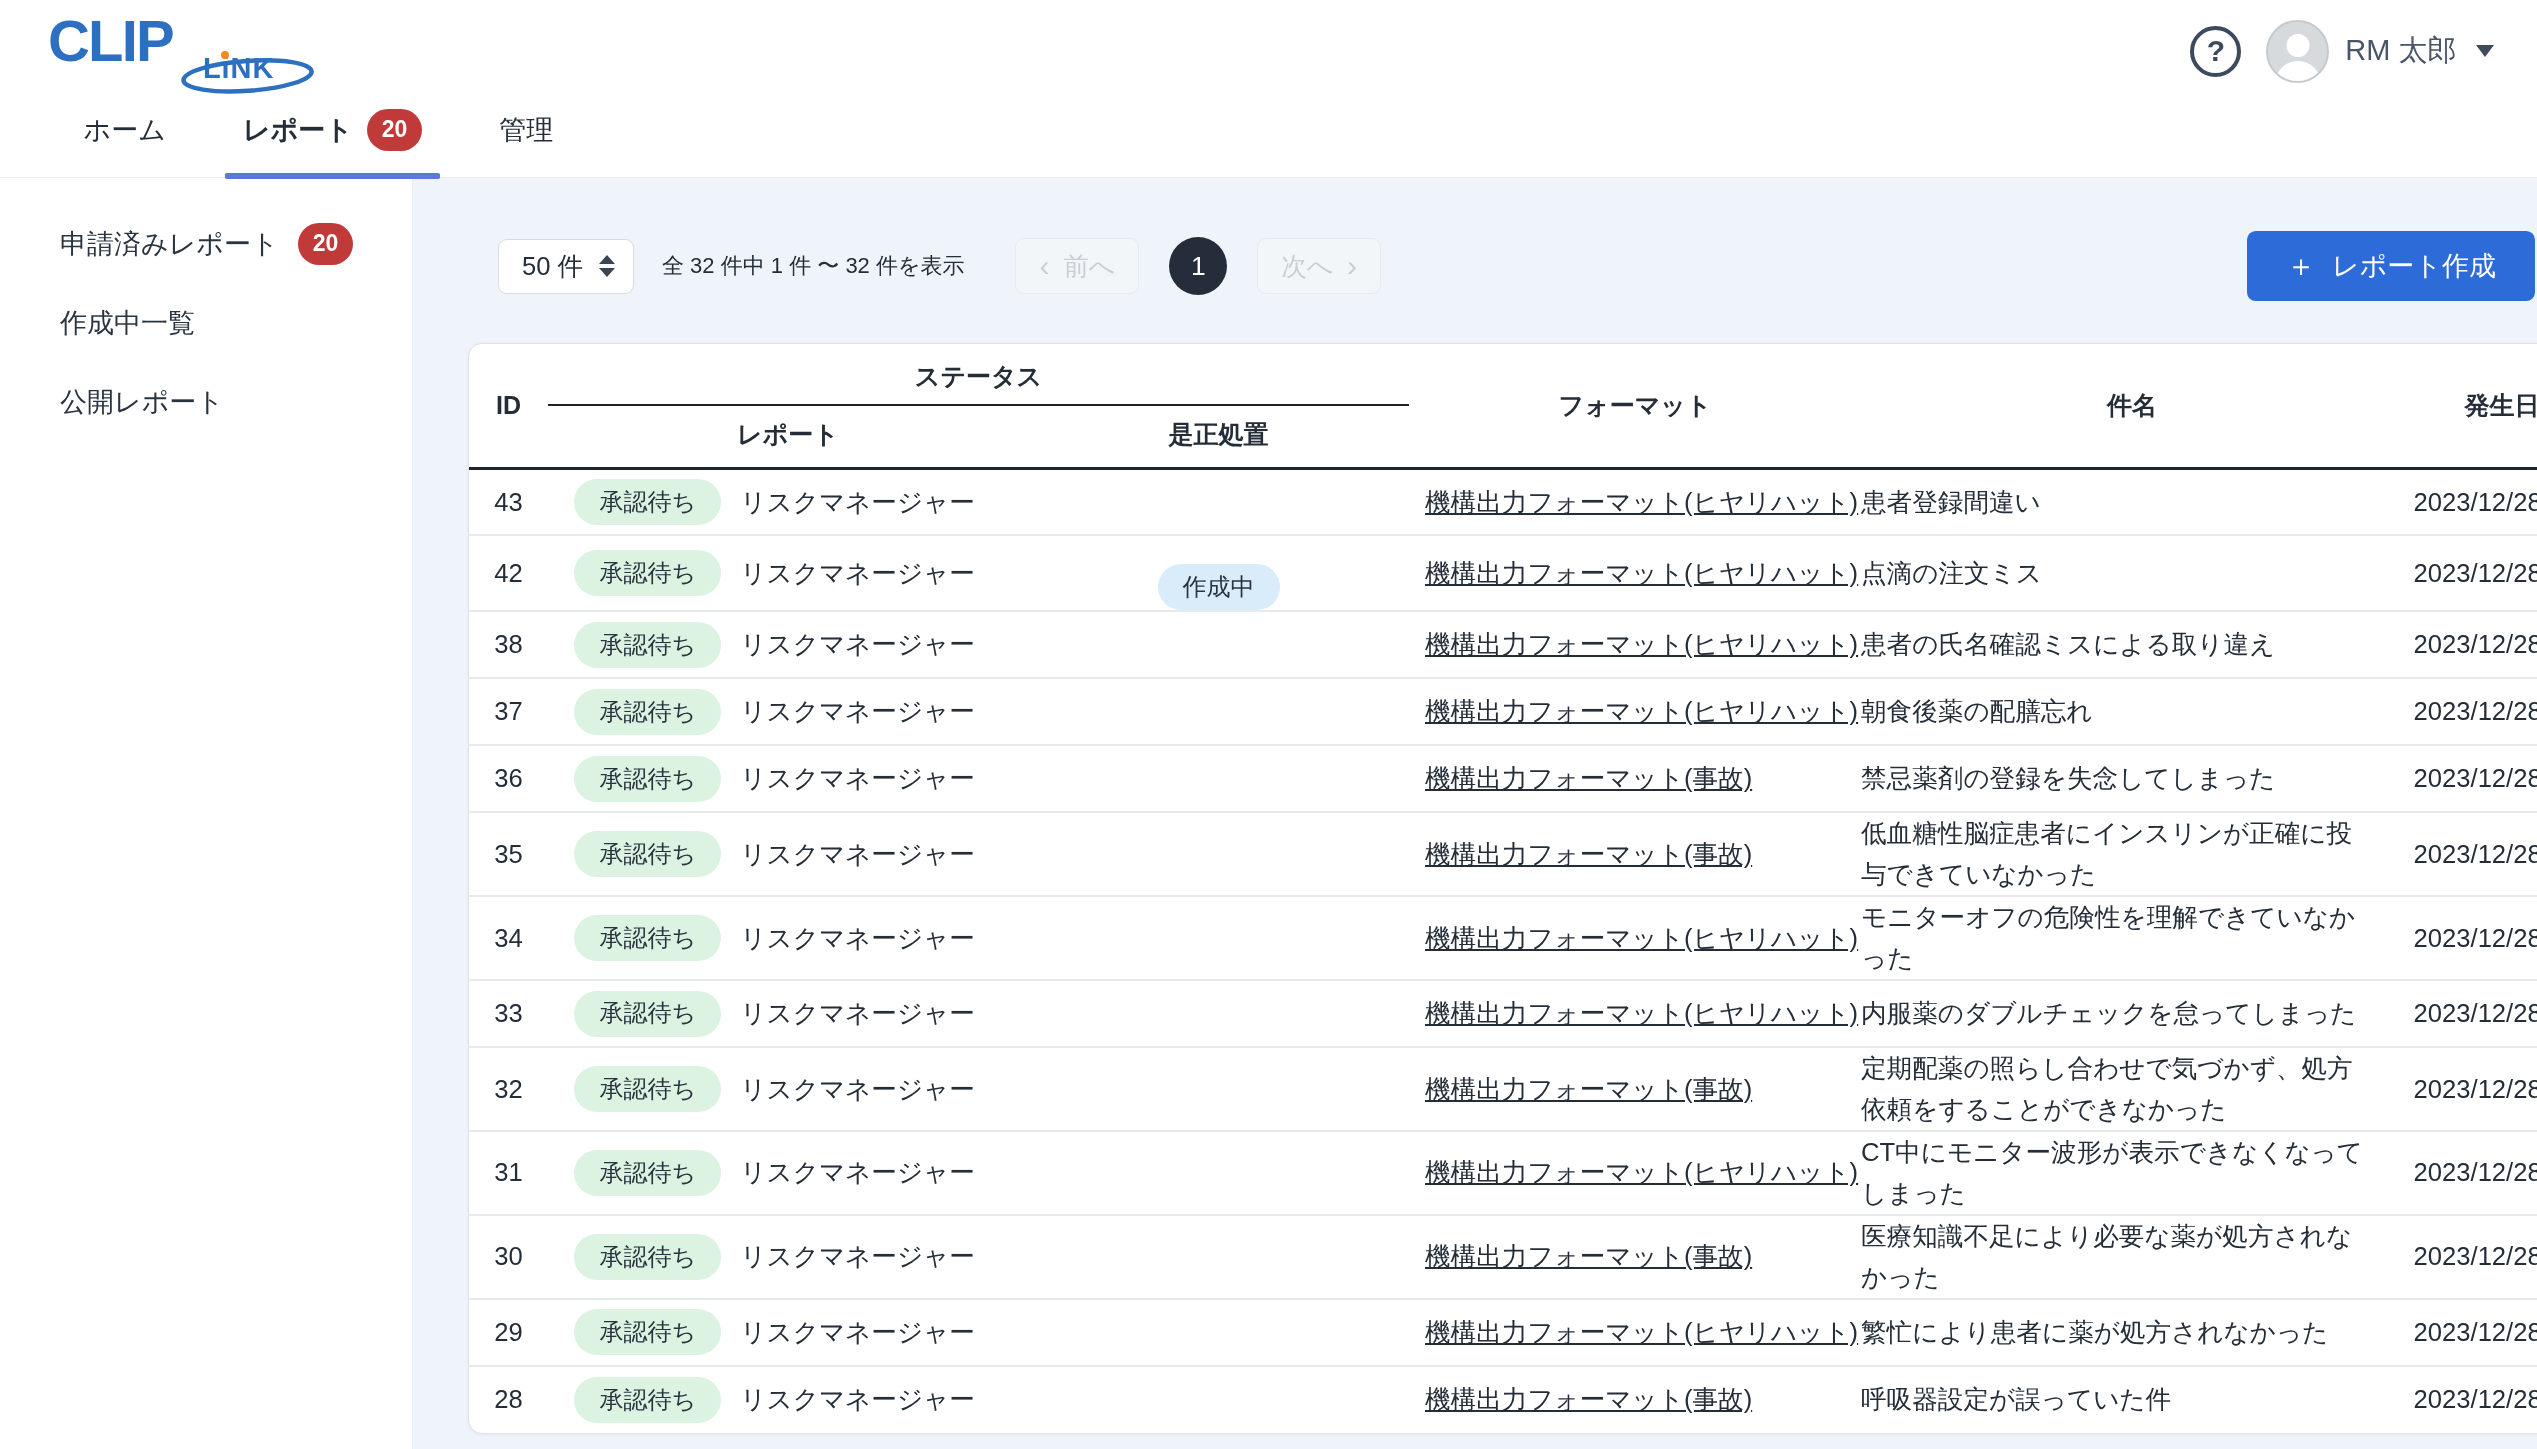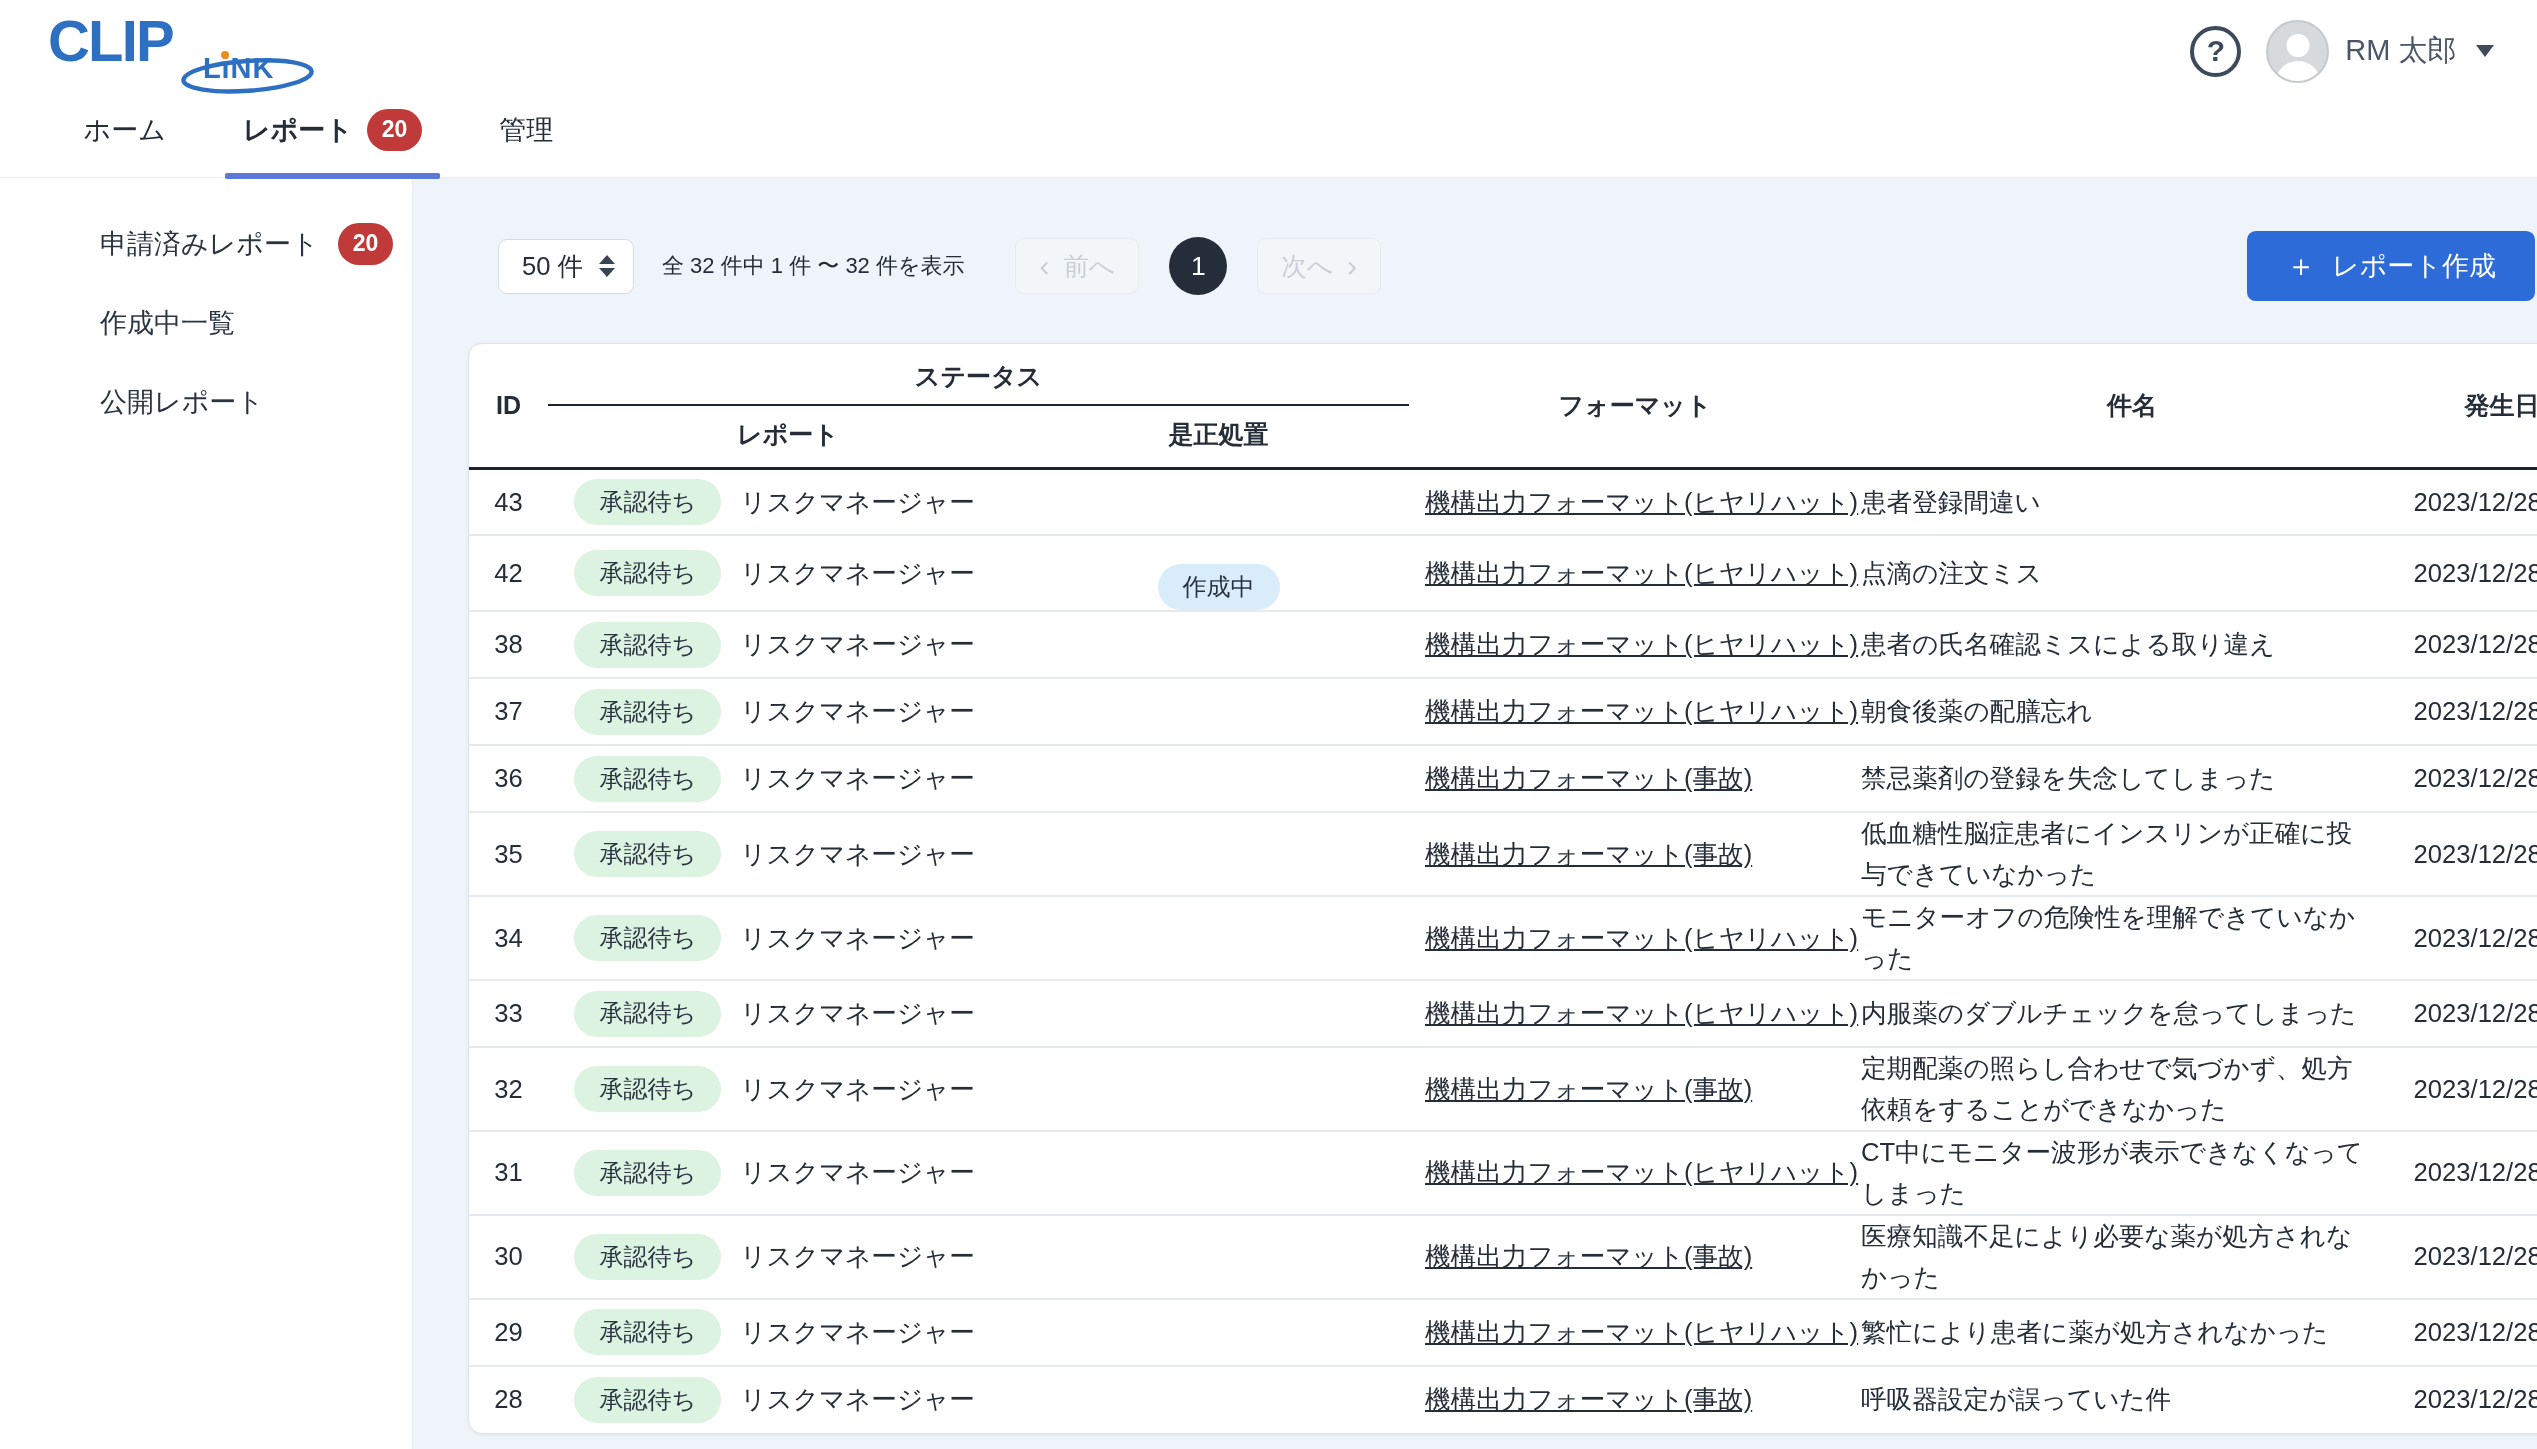--- a/index.html
+++ b/index.html
@@ -82,21 +82,21 @@
   }
 
   
   .layout { display:flex; height:1271px; }
   .sidebar {
     width:413px; background:#ffffff; border-right:1.8px solid #e9ecf1;
     padding-top:26.4px; flex-shrink:0;
   }
   .side-item {
     height:79px; display:flex; align-items:center; gap:19.4px;
-    padding-left:100px; font-size:27px; color:#2a3340; cursor:pointer;
+    padding-left:60px; font-size:27px; color:#2a3340; cursor:pointer;
   }
   .side-item.active {
     background:#edf1fa; border-left:6.2px solid #5b79d8;
     padding-left:58px; font-weight:700; width:385px;
   }
   .content { flex:1; padding:53px 0 0 55px; overflow:visible; }
 
   
   .toolbar { display:flex; align-items:center; height:70px; }
   .page-size {

